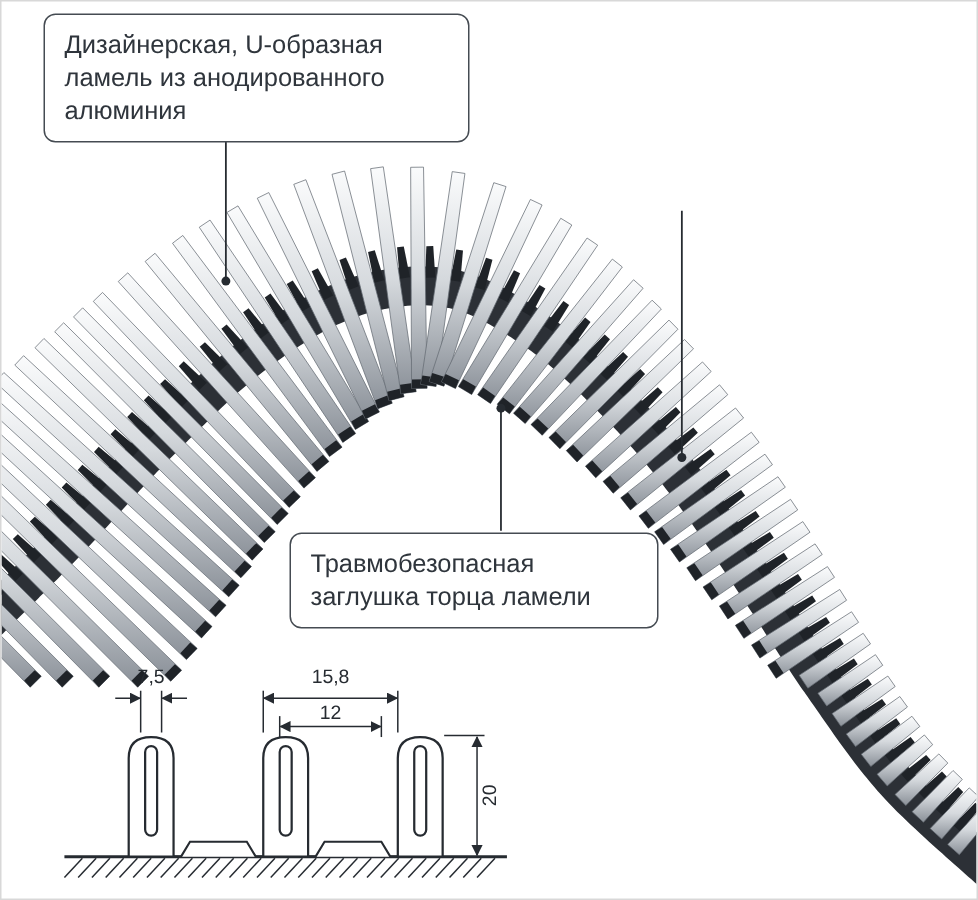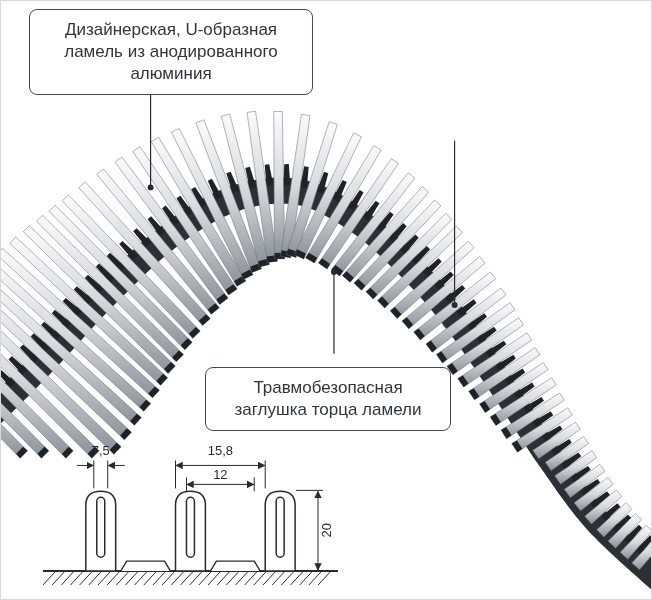--- a/index.html
+++ b/index.html
@@ -7,21 +7,21 @@
     position:relative;width:652px;height:600px;margin:0 auto;
     background:#ffffff;border:1px solid #d8d8d8;box-sizing:border-box;
     overflow:hidden;font-family:"Liberation Sans","DejaVu Sans",sans-serif;
   }
   .scene{position:absolute;left:0;top:0;width:100%;height:100%;}
   .callout{
     position:absolute;background:#ffffff;border:1.5px solid #454b52;
     border-radius:8px;padding:9px 13px;z-index:2;
     color:#2f353c;font-size:17px;line-height:1.3;
   }
-  .callout-text{white-space:pre-line;display:block;text-align:center;}
+  .callout-text{white-space:pre-line;display:block;}
 </style>
 </head>
 <body>
 
 <div class="stage">
 
   <svg class="scene" viewBox="0 0 652 600" xmlns="http://www.w3.org/2000/svg">
     <defs>
       <linearGradient id="metal" x1="0" y1="0" x2="0" y2="1">
         <stop offset="0" stop-color="#fafbfc"></stop>
@@ -282,18 +282,18 @@
     </g>
   </svg>
 
   <div class="callout" style="left:28px;top:8px;width:256px;">
     <span class="callout-text">Дизайнерская, U-образная
 ламель из анодированного
 алюминия</span>
   </div>
 
 
-  <div class="callout" style="left:204px;top:354px;width:218px;margin-top:12px;">
+  <div class="callout" style="left:192px;top:354px;width:218px;">
     <span class="callout-text">Травмобезопасная
 заглушка торца ламели</span>
   </div>
 
 </div>
 
 </body></html>

